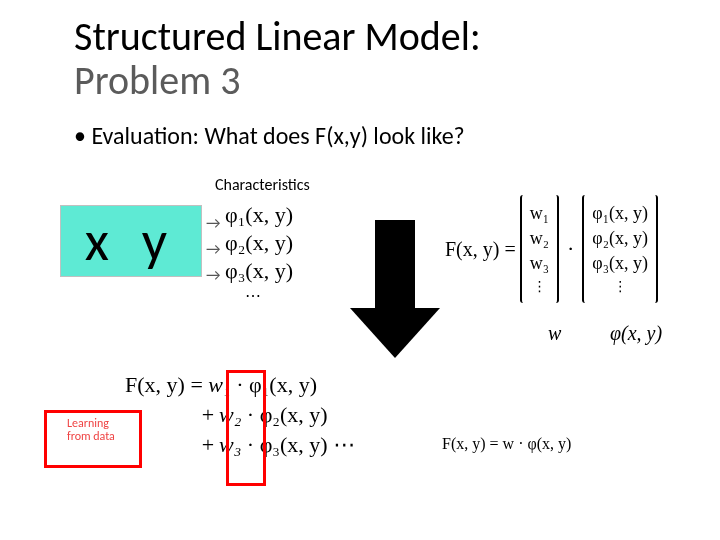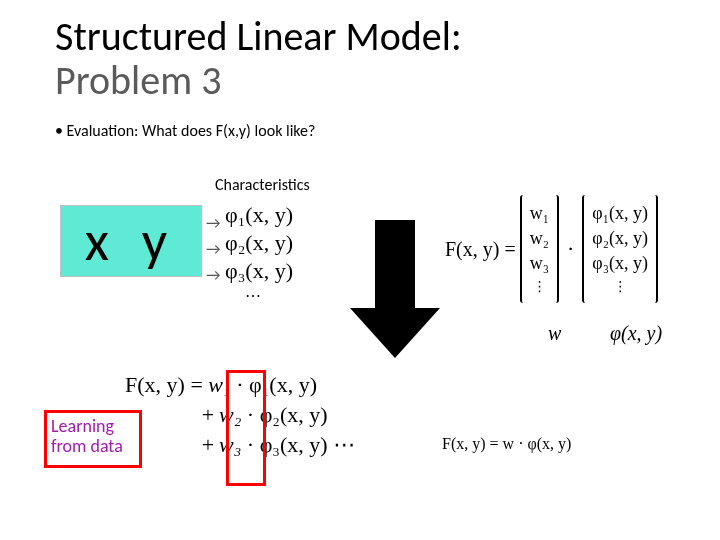--- a/index.html
+++ b/index.html
@@ -8,31 +8,32 @@
     width: 720px;
     height: 540px;
     background: #fff;
     font-family: Calibri, Arial, sans-serif;
     color: #000;
     position: relative;
     overflow: hidden;
   }
   .slide {
     padding: 15px 40px 20px 55px;
+    margin-left: 19px;
   }
   .title {
     font-size: 40px;
     line-height: 1.1;
     margin: 0 0 18px 0;
     font-weight: 400;
   }
   .title .l1 { color: #000; }
   .title .l2 { color: #5b5b5b; }
   .bullet {
-    font-size: 16px;
+    font-size: 24px;
     margin: 0 0 4px 0;
   }
   .charlabel {
     position: absolute;
     left: 215px;
     top: 175px;
     font-size: 16px;
   }
   .xy-box {
     position: absolute;
@@ -135,23 +136,23 @@
     position: absolute;
     border: 3px solid #ff0000;
     background: transparent;
   }
   #redbox-learning {
     left: 44px; top: 410px; width: 92px; height: 52px;
     background:#fff;
   }
   #redbox-learning .lbl {
     font-family: Calibri, Arial, sans-serif;
-    font-size: 18px;
-    color: #a21caf;
-    padding: 4px 4px;
+    font-size: 12px;
+    color: #ef4444;
+    padding: 4px 20px;
     line-height:1.1;
   }
   #redbox-w {
     left: 226px; top: 370px; width: 34px; height: 110px;
   }
 
   .final-eq {
     position: absolute;
     left: 442px;
     top: 435px;

